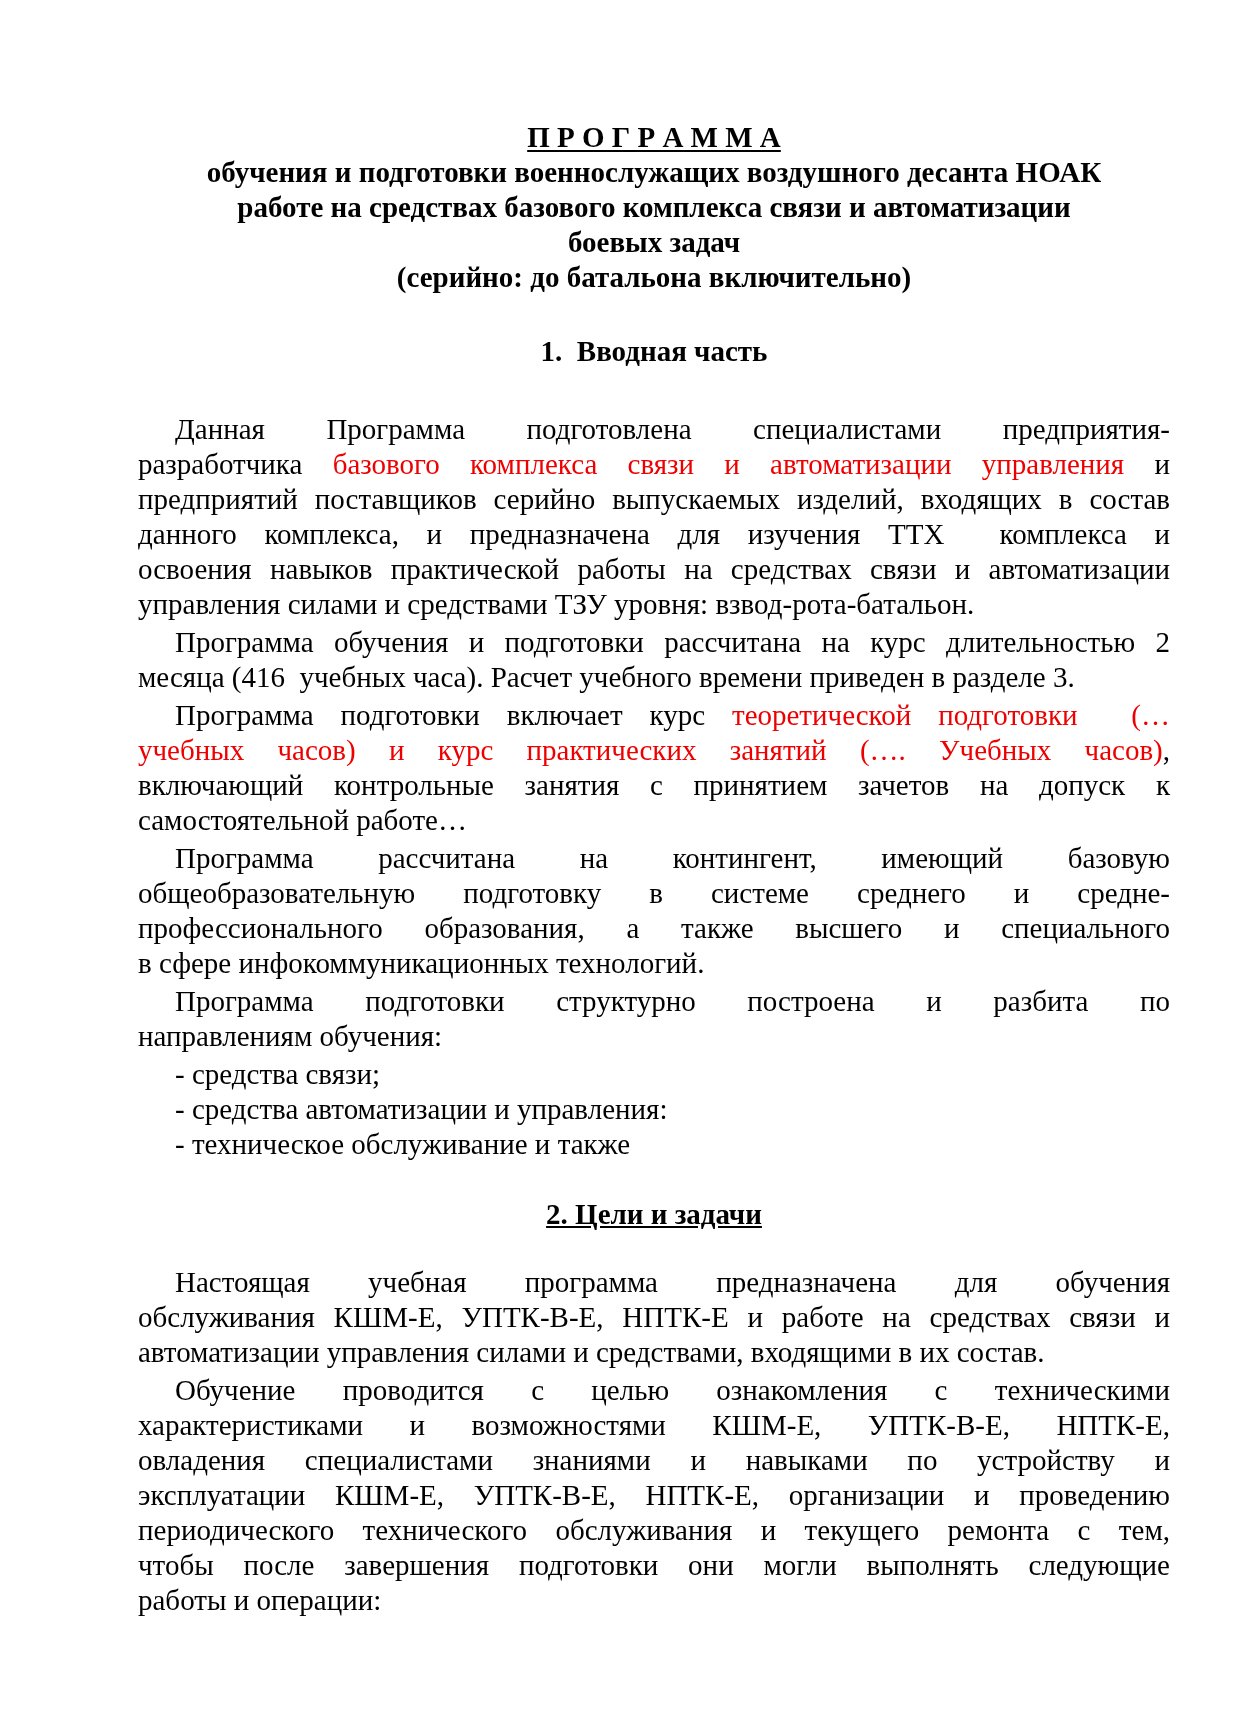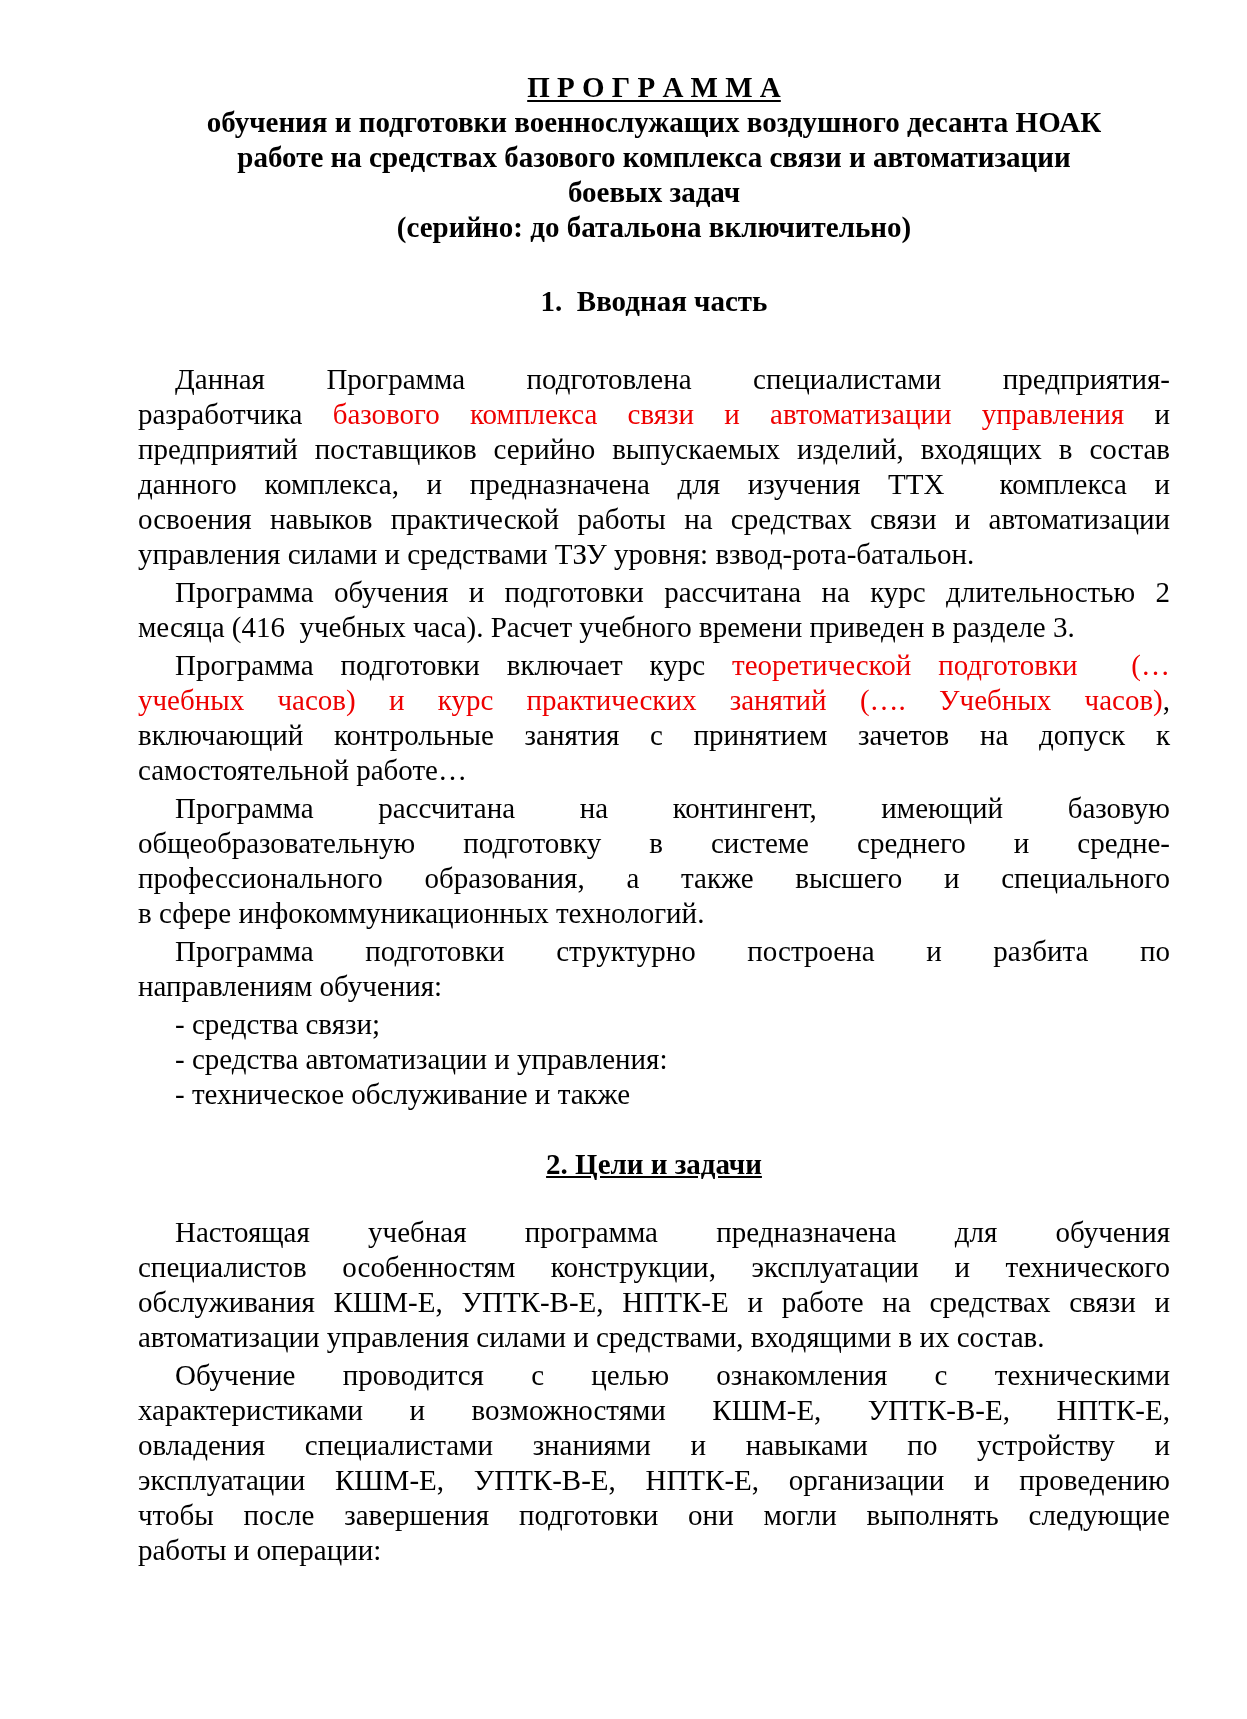--- a/index.html
+++ b/index.html
@@ -6,21 +6,21 @@
   .page {
     position: relative;
     width: 1247px;
     height: 1719px;
     box-sizing: border-box;
     background: #ffffff;
     color: #000000;
     font-family: "Liberation Serif", "DejaVu Serif", serif;
     font-size: 29px;
     line-height: 35px;
-    padding: 70px 77px 0 138px;
+    padding: 120px 77px 0 138px;
     overflow: hidden;
   }
   .doc-title {
     text-align: center;
     font-weight: 700;
     text-decoration: underline;
     text-underline-offset: 3px;
   }
   .subtitle-line {
     text-align: center;
@@ -83,27 +83,27 @@
         <div class="paragraph">
           <div class="line ind"><span>- средства связи;</span></div>
           <div class="line ind"><span>- средства автоматизации и управления:</span></div>
           <div class="line ind"><span>- техническое обслуживание и также</span></div>
         </div>
       </div>
       <div class="section section-1">
         <div class="heading">2. Цели и задачи</div>
         <div class="paragraph">
           <div class="line j ind"><span>Настоящая учебная программа предназначена для обучения</span></div>
-          <div class="line j"><span>специалистов особенностям конструкции, эксплуатации и технического</span></div>
           <div class="line j"><span>обслуживания КШМ-Е, УПТК-В-Е, НПТК-Е и работе на средствах связи и</span></div>
           <div class="line"><span>автоматизации управления силами и средствами, входящими в их состав.</span></div>
         </div>
         <div class="paragraph">
           <div class="line j ind"><span>Обучение проводится с целью ознакомления с техническими</span></div>
           <div class="line j"><span>характеристиками и возможностями КШМ-Е, УПТК-В-Е, НПТК-Е,</span></div>
           <div class="line j"><span>овладения специалистами знаниями и навыками по устройству и</span></div>
           <div class="line j"><span>эксплуатации КШМ-Е, УПТК-В-Е, НПТК-Е, организации и проведению</span></div>
+          <div class="line j"><span>периодического технического обслуживания и текущего ремонта с тем,</span></div>
           <div class="line j"><span>чтобы после завершения подготовки они могли выполнять следующие</span></div>
           <div class="line"><span>работы и операции:</span></div>
         </div>
       </div>
     </div>
 </div>
 
 </body></html>

